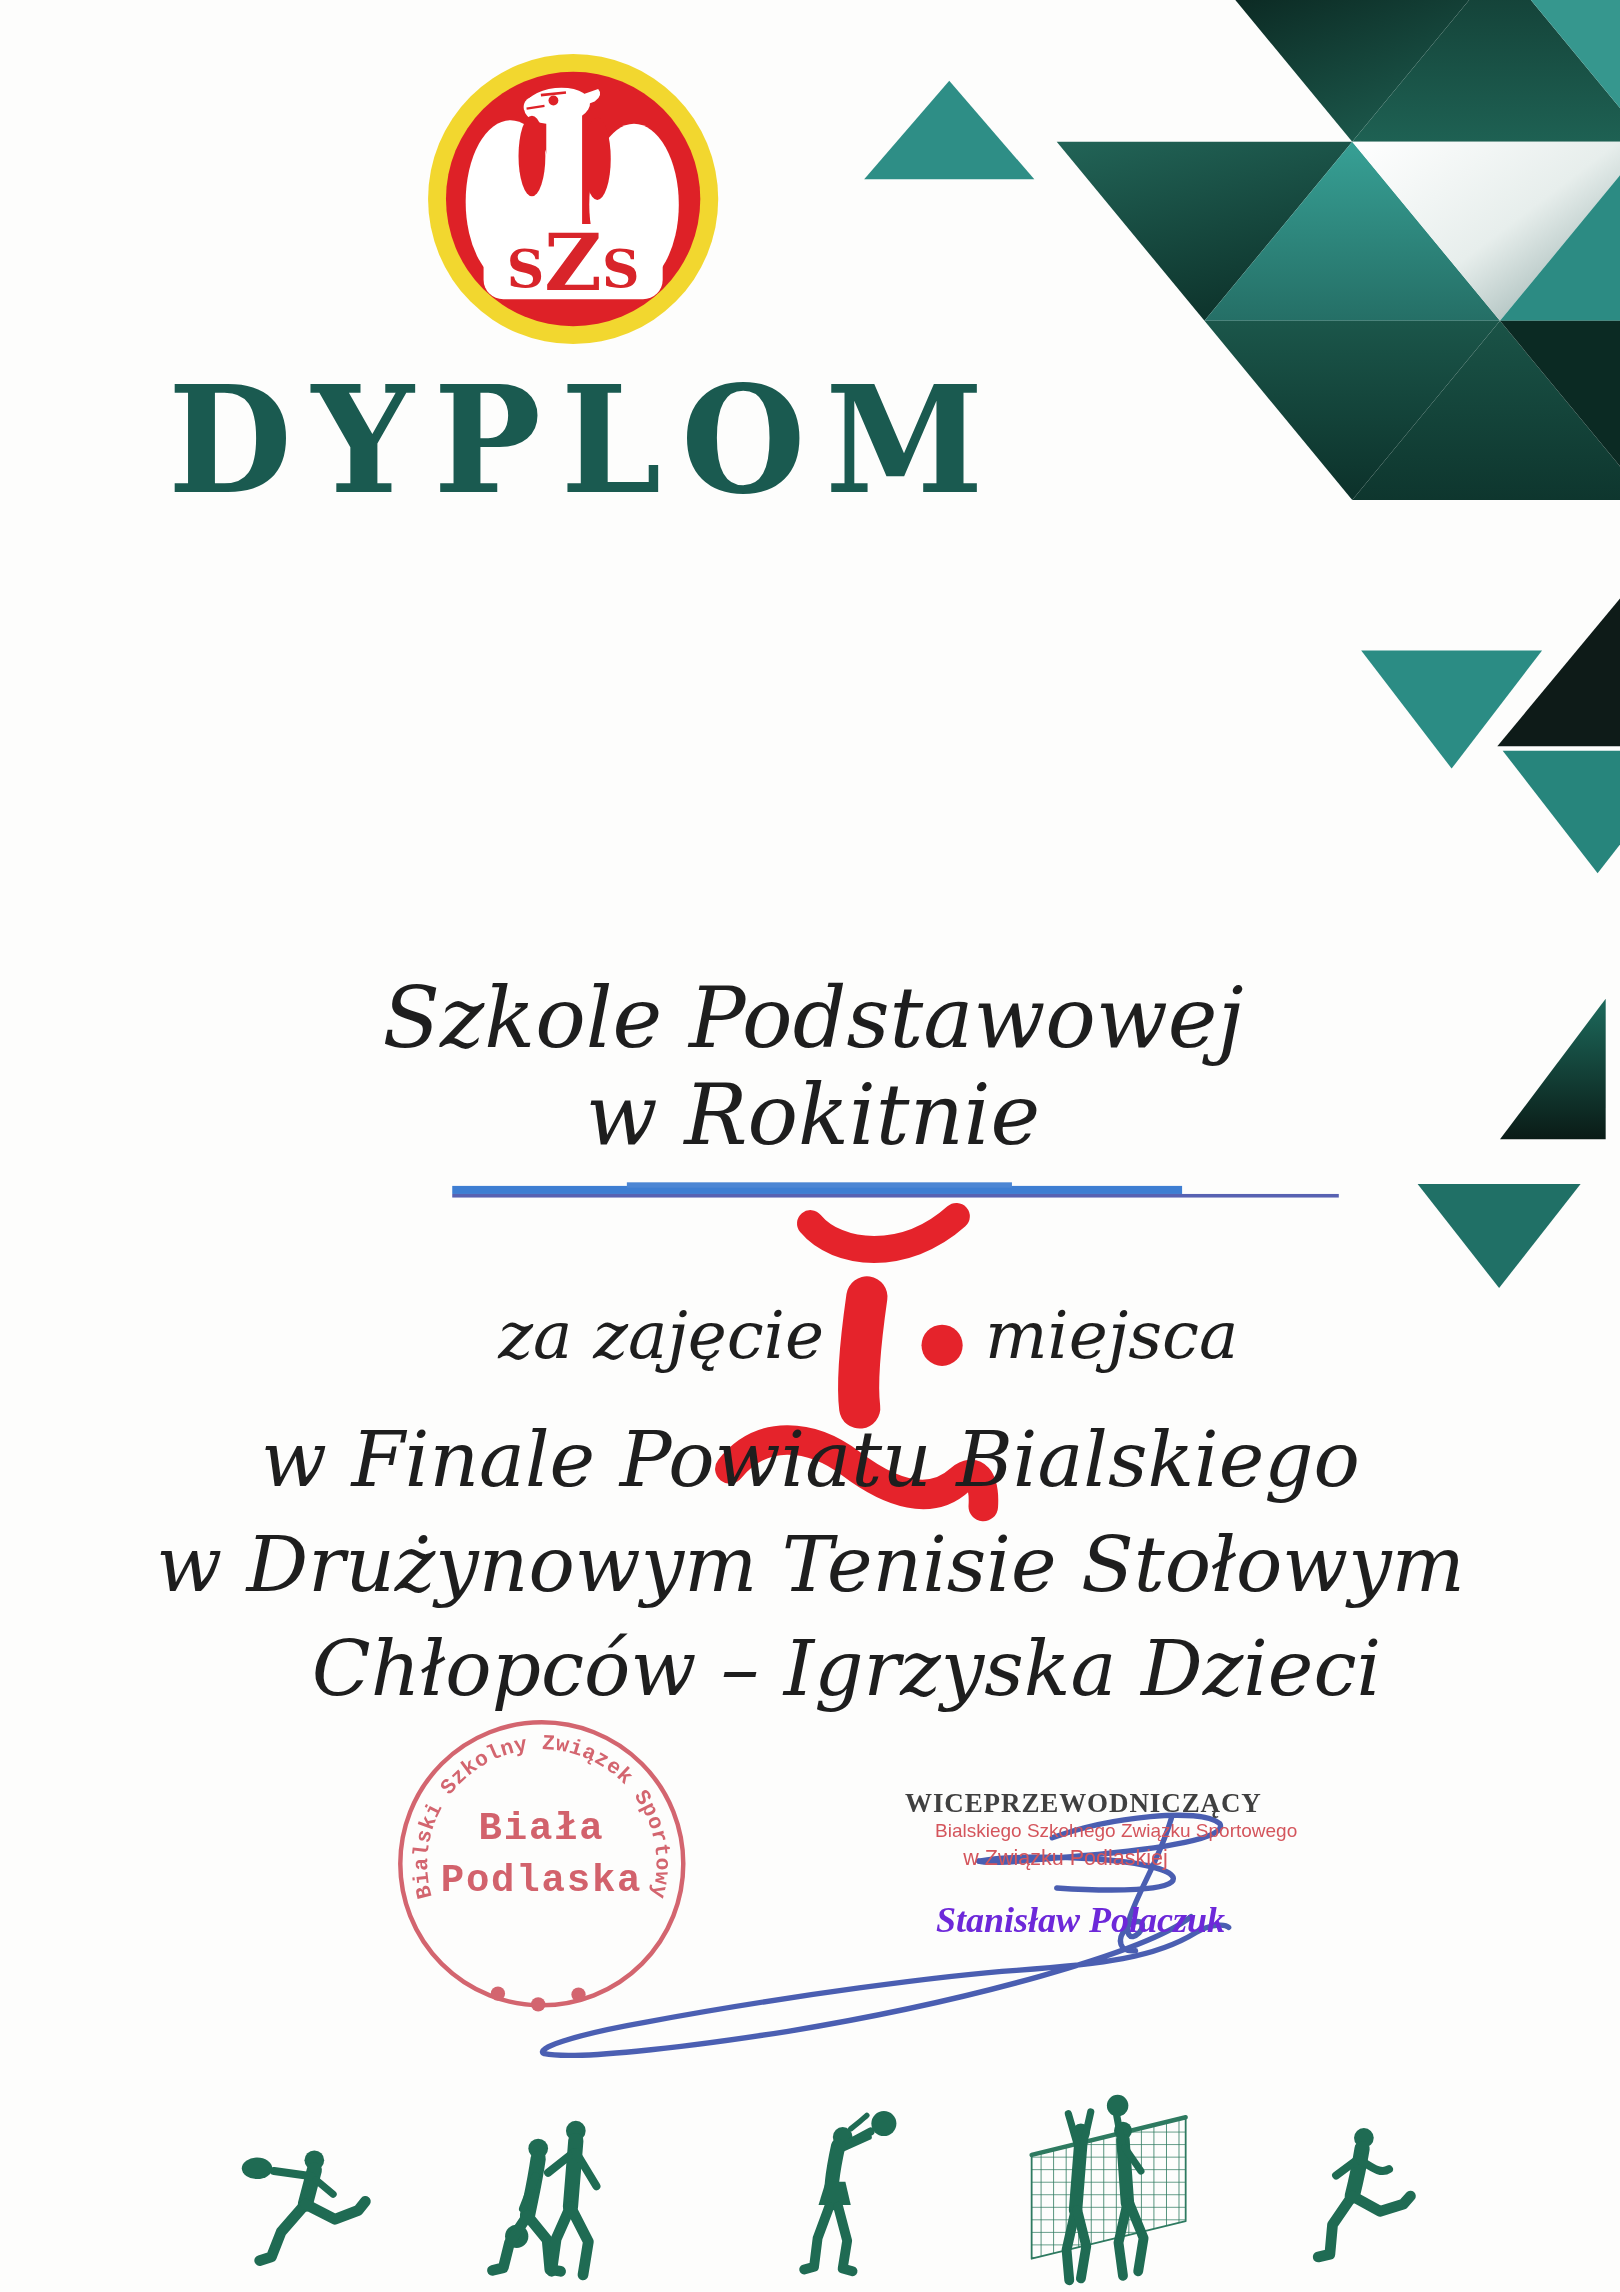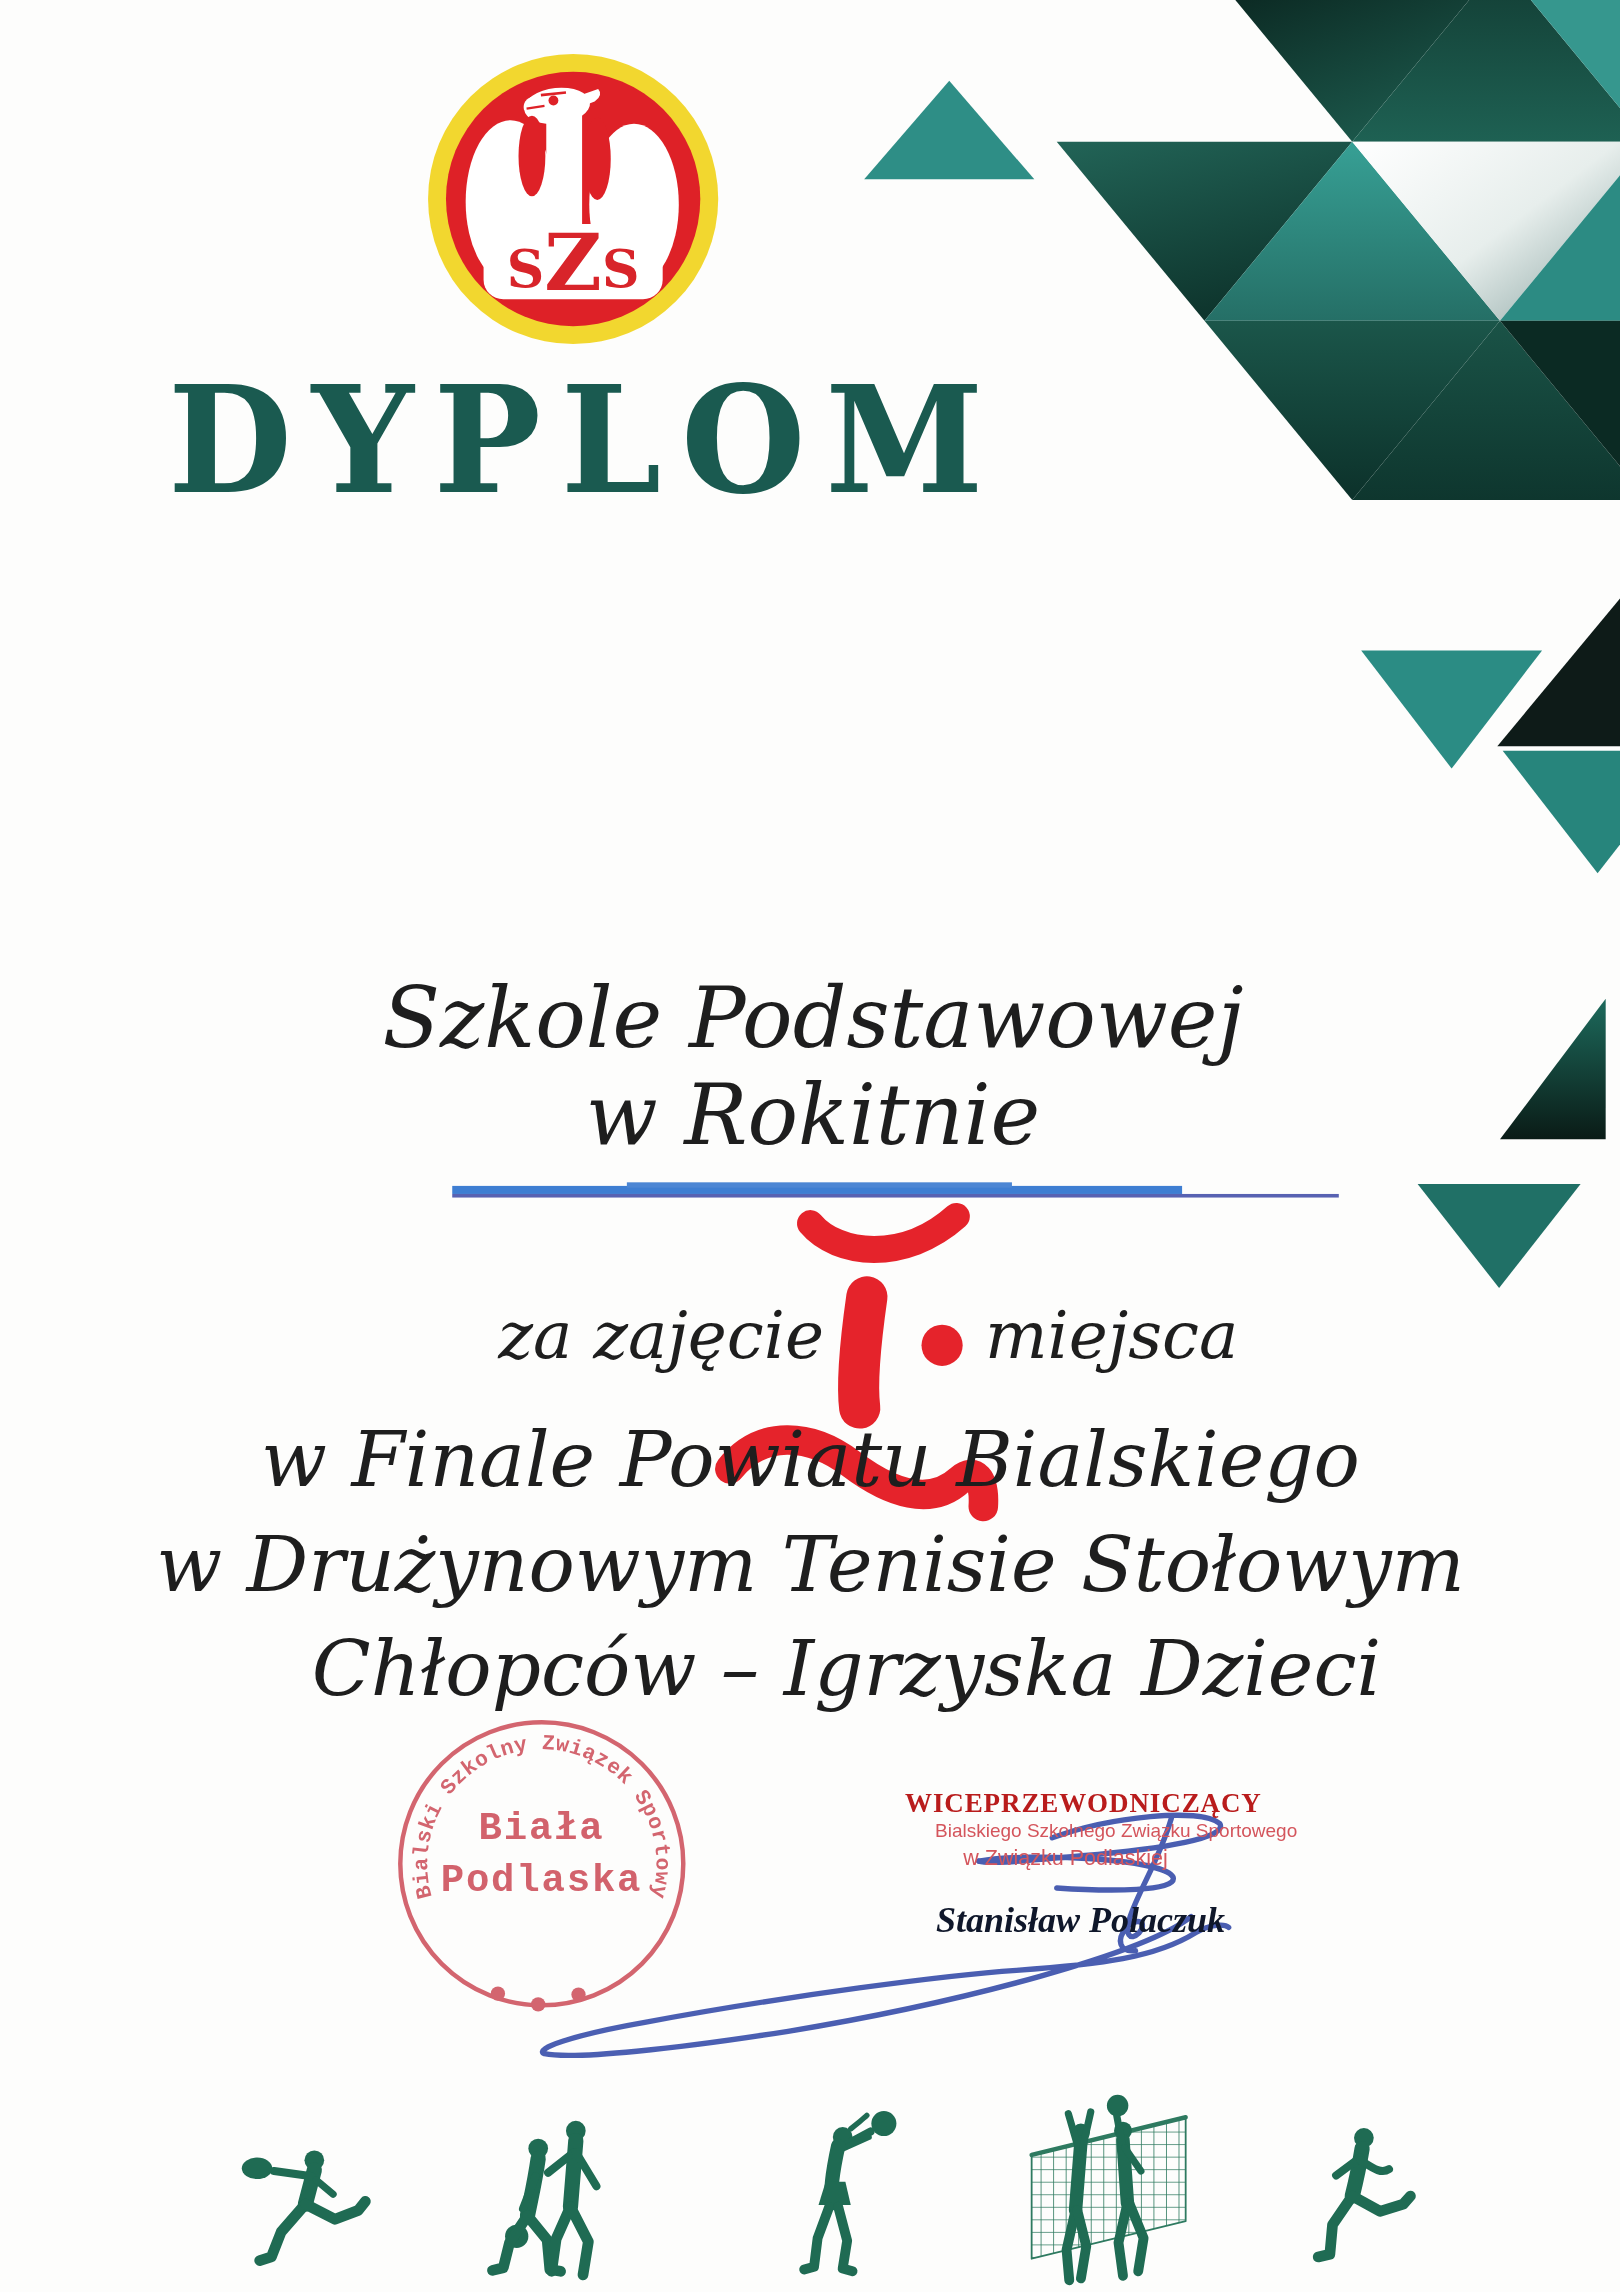--- a/index.html
+++ b/index.html
@@ -47,37 +47,37 @@
     opacity:.92;
   }
   .stamp-c1{left:407px;width:269px;top:1807px;font-size:39px;}
   .stamp-c2{left:407px;width:269px;top:1859px;font-size:39px;}
 
   .sig{text-align:center;}
   .sig-title{
     left:905px;width:322px;top:1788px;
     font-family:"Liberation Serif", serif;
     font-weight:700;font-size:27px;letter-spacing:0.9px;
-    color:#b91c1c;
+    color:#404040;
   }
   .sig-org{
     left:890px;width:358px;top:1820px;
     font-family:"Liberation Sans", sans-serif;
     font-size:19px;color:#d4555c;margin-left:45px;
   }
   .sig-city{
     left:931px;width:269px;top:1846px;
     font-family:"Liberation Sans", sans-serif;
     font-size:21.5px;color:#d4555c;
   }
   .sig-name{
     left:936px;width:269px;top:1899px;
     font-family:"Liberation Serif", serif;
     font-style:italic;font-weight:700;
-    font-size:36px;color:#0f172a;
+    font-size:36px;color:#6d28d9;
   }
   .date{
     left:652px;top:2191px;
     font-family:"Liberation Sans", sans-serif;
     font-weight:700;font-size:37px;
     color:#3d3d3d;
   }
 </style>
 </head>
 <body>

